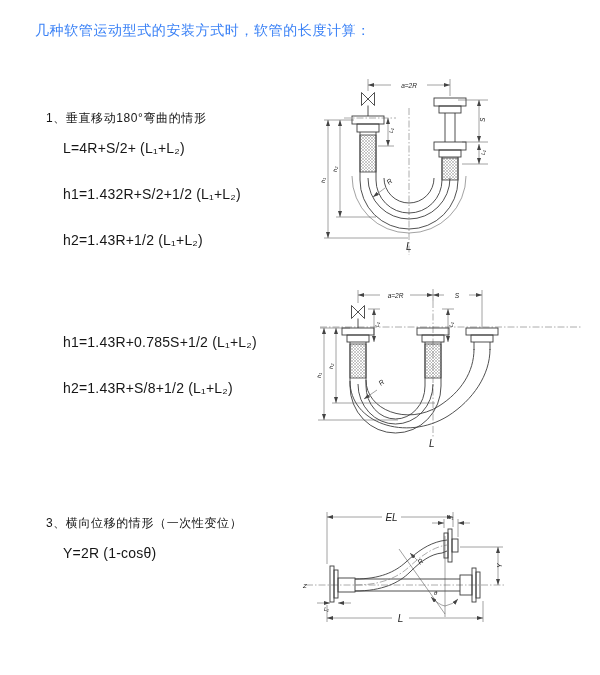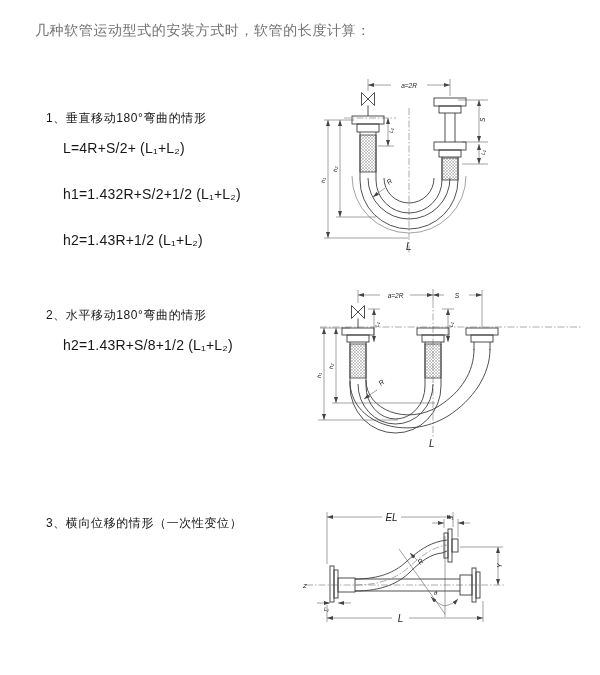--- a/index.html
+++ b/index.html
@@ -1,18 +1,18 @@
 <!DOCTYPE html>
 <html><head>
 <meta charset="utf-8">
 <style>
   html,body{margin:0;padding:0}
   body{width:600px;height:675px;position:relative;background:#fff;overflow:hidden;
        font-family:"Liberation Sans",sans-serif;color:#161616}
-  .title{position:absolute;left:35px;top:22px;font-size:14px;letter-spacing:.6px;color:#737373}
+  .title{position:absolute;left:35px;top:22px;font-size:14px;letter-spacing:.6px;color:#3b82f6}
   .section{position:absolute;left:46px}
   .sec-heading{font-size:12px;line-height:20px;letter-spacing:.6px}
   .formula{font-size:14px;line-height:18px;margin:28px 0 0 17px;letter-spacing:.2px;white-space:pre}
   .sec-heading + .formula{margin-top:11px}
   svg{position:absolute;overflow:visible}
   svg text{fill:#222;font-family:"Liberation Sans",sans-serif}
   .dr{stroke:#3d3d3d;stroke-width:.9;fill:none}
   .dim{stroke:#555;stroke-width:.55;fill:none}
   .dash{stroke:#666;stroke-width:.55;fill:none;stroke-dasharray:7 2 1.5 2}
   .valve{stroke:#3d3d3d;stroke-width:.9;fill:#fff}
@@ -24,26 +24,27 @@
 <div class="title">几种软管运动型式的安装方式时，软管的长度计算：</div>
 
 <div class="section" style="top:108px">
   <div class="sec-heading">1、垂直移动180°弯曲的情形</div>
   <div class="formula">L=4R+S/2+ (L₁+L₂)</div>
   <div class="formula">h1=1.432R+S/2+1/2 (L₁+L₂)</div>
   <div class="formula">h2=1.43R+1/2 (L₁+L₂)</div>
 </div>
 
 <div class="section" style="top:305px">
-  <div class="sec-heading">2、水平移动180°弯曲的情形</div>
+  <div class="formula">h1=1.43R+0.785S+1/2 (L₁+L₂)</div>
   <div class="formula">h2=1.43R+S/8+1/2 (L₁+L₂)</div>
 </div>
 
 <div class="section" style="top:513px">
   <div class="sec-heading">3、横向位移的情形（一次性变位）</div>
+  <div class="formula">Y=2R (1-cosθ)</div>
 </div>
 
 <svg style="left:312px;top:72px" width="282" height="188" viewBox="0 0 282 188">
   <defs>
     <marker id="ar1" markerWidth="6" markerHeight="4" refX="6" refY="2" orient="auto-start-reverse" markerUnits="userSpaceOnUse">
       <path d="M0,0 L6,2 L0,4 Z" fill="#444"></path>
     </marker>
     <pattern id="pb1" width="3" height="3" patternUnits="userSpaceOnUse">
       <path d="M0,3 L3,0 M0,0 L3,3" stroke="#8a8a8a" stroke-width="0.45"></path>
     </pattern>

